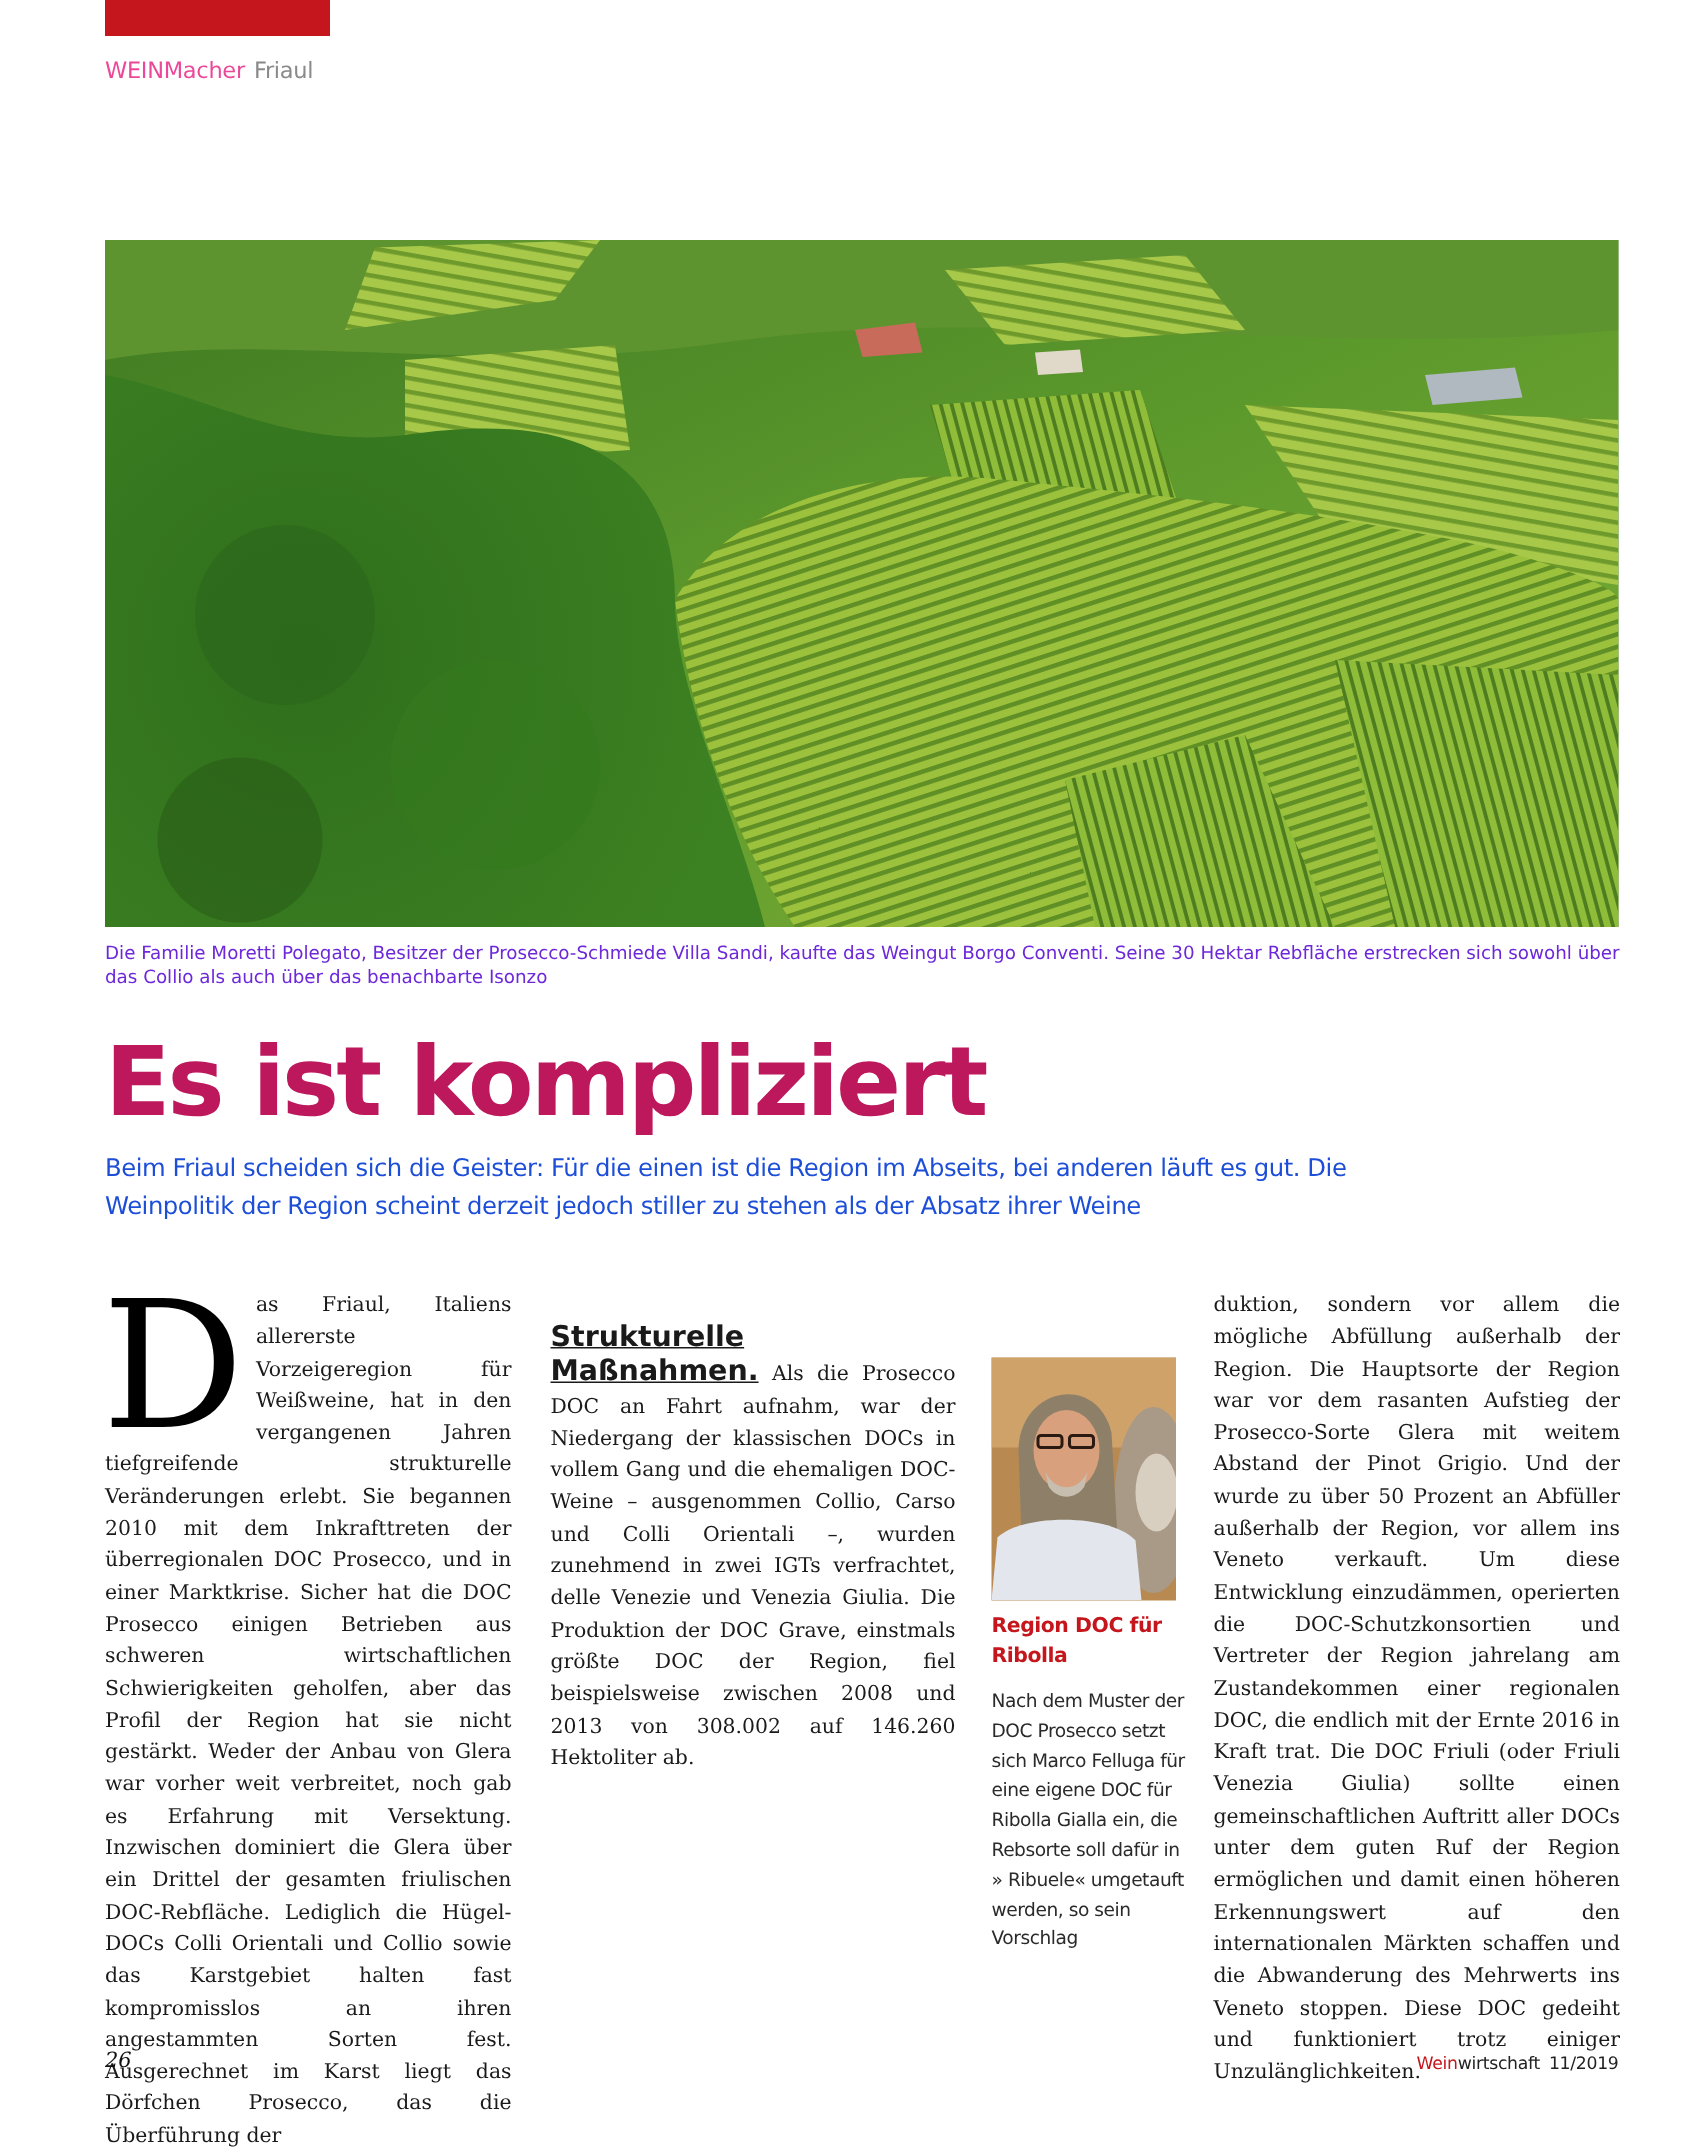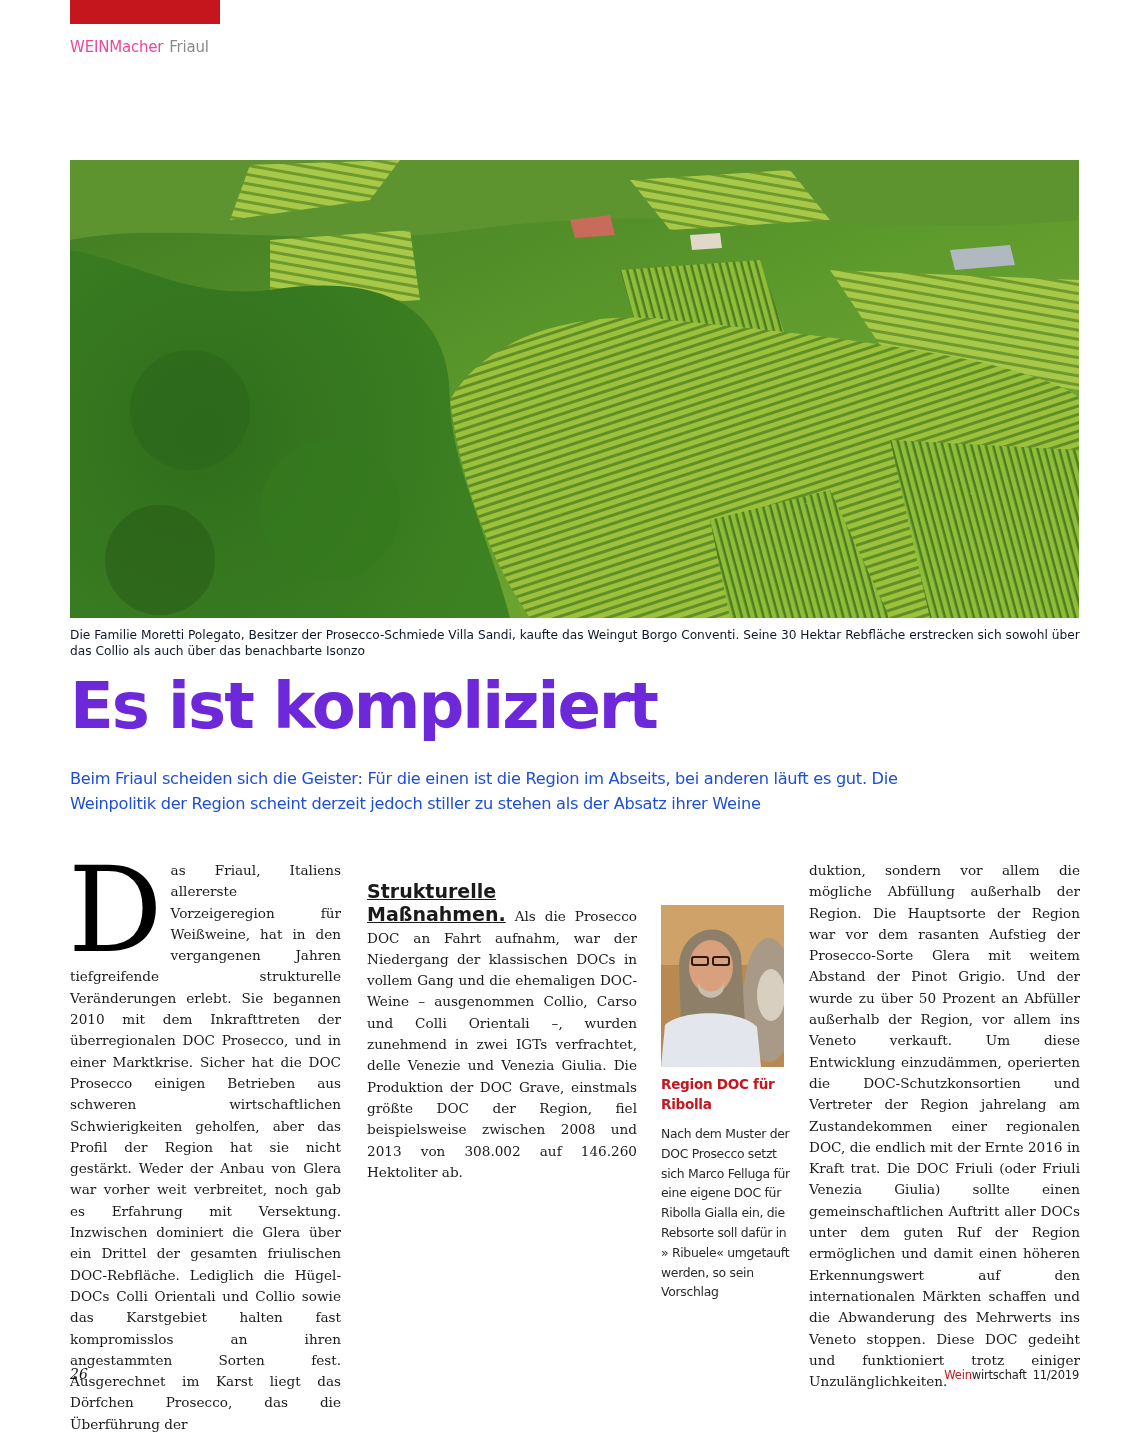--- a/index.html
+++ b/index.html
@@ -5,23 +5,23 @@
   html, body { margin: 0; padding: 0; background: #ffffff; }
   body { width: 1134px; height: 1436px; position: relative; overflow: hidden; color: #1a1a1a; }
   .red-bar { position: absolute; left: 70px; top: 0; width: 150px; height: 24px; background: #c4161c; }
   .kicker { position: absolute; left: 70px; top: 38px; font-family: "DejaVu Sans", sans-serif; font-size: 15px; letter-spacing: -0.2px; }
   .kicker .brand { color: #ec4899; }
   .kicker .section { color: #8a8a8a; margin-left: 6px; }
 
   .hero { position: absolute; left: 70px; top: 160px; width: 1009px; height: 458px; overflow: hidden; background: #4f8a2a; }
   .hero svg { display: block; }
 
-  .caption { position: absolute; left: 70px; top: 627px; width: 1010px; font-family: "DejaVu Sans", sans-serif; font-size: 12.2px; line-height: 16px; color: #0f172a; }
+  .caption { position: absolute; left: 70px; top: 627px; width: 1010px; font-family: "DejaVu Sans", sans-serif; font-size: 12.2px; line-height: 16px; color: #6d28d9; }
 
-  .headline { position: absolute; left: 70px; top: 664px; margin: 0; font-family: "DejaVu Sans", sans-serif; font-weight: bold; font-size: 64px; line-height: 84px; letter-spacing: -2px; color: #6d28d9; }
+  .headline { position: absolute; left: 70px; top: 680px; margin: 0; font-family: "DejaVu Sans", sans-serif; font-weight: bold; font-size: 64px; line-height: 84px; letter-spacing: -2px; color: #be185d; }
 
   .lead { position: absolute; left: 70px; top: 766px; width: 830px; margin: 0; font-family: "DejaVu Sans", sans-serif; font-size: 16.2px; line-height: 25px; color: #1d4ed8; letter-spacing: -0.3px; }
 
   .col { position: absolute; top: 860px; font-family: "DejaVu Serif", serif; font-size: 13.6px; line-height: 21.3px; color: #1a1a1a; text-align: justify; hyphens: manual; }
   .col p { margin: 0; }
   .col1 { left: 70px; width: 271px; }
   .col2 { left: 367px; width: 270px; }
   .col4 { left: 809px; width: 271px; }
 
   .dropcap { float: left; font-family: "DejaVu Serif", serif; font-size: 118px; line-height: 92px; height: 96px; margin: 4px 8px 0 -2px; color: #000; }

